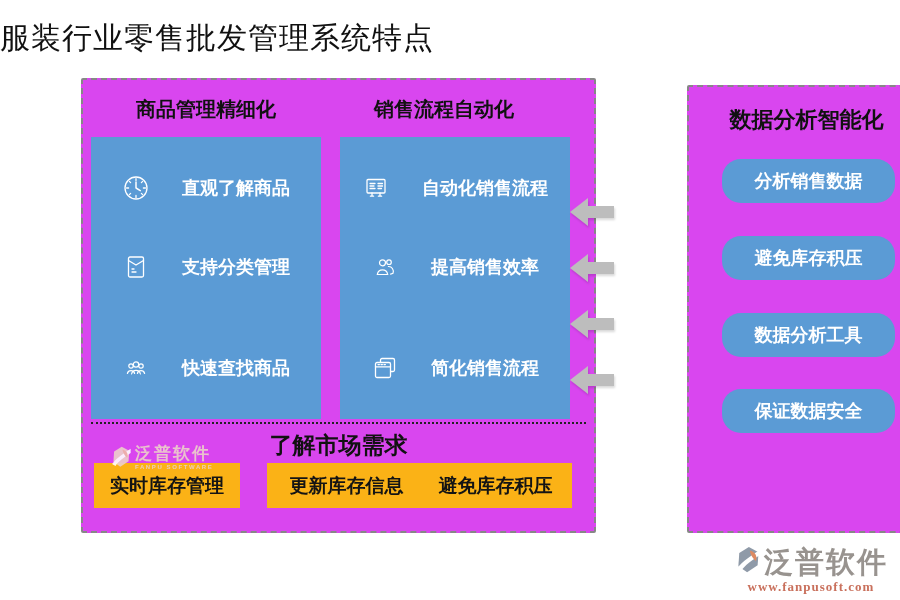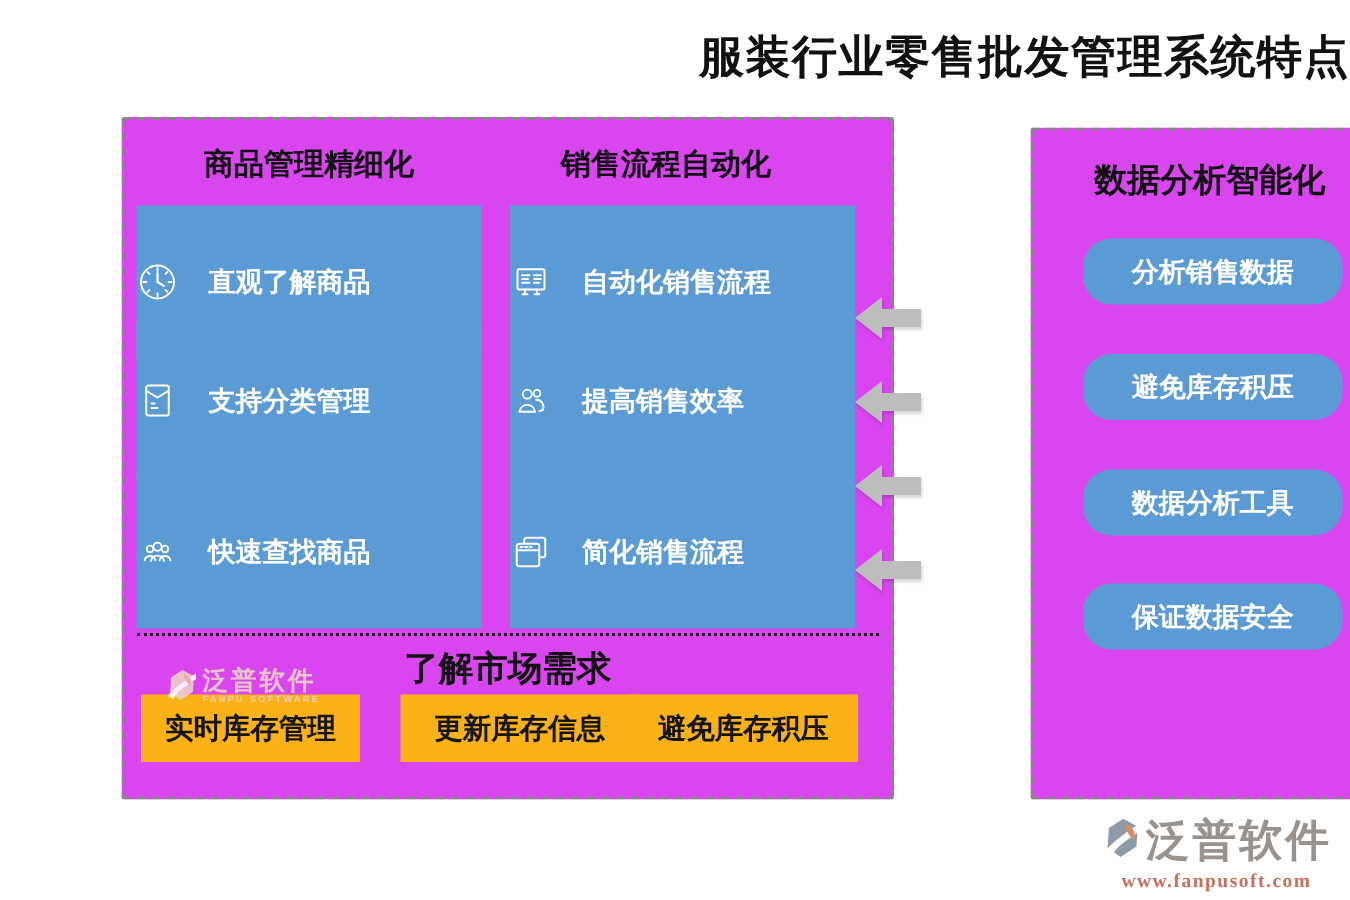--- a/index.html
+++ b/index.html
@@ -2,38 +2,38 @@
 <html><head>
 <meta charset="utf-8">
 <style>
   html,body{margin:0;padding:0;}
   body{
     width:900px;height:600px;position:relative;overflow:hidden;
     background:#ffffff;
     font-family:"Liberation Serif","DejaVu Serif",serif;
   }
   .title{
-    position:absolute;top:18px;left:0;width:900px;text-align:right;
-    font-size:30px;font-weight:bold;color:#111;letter-spacing:1px;
+    position:absolute;top:18px;left:0;width:900px;text-align:left;
+    font-size:30px;font-weight:normal;color:#111;letter-spacing:1px;
   }
   .panel{
     position:absolute;background:#d946ef;border:2px dashed #878787;
     box-sizing:border-box;border-radius:2px;margin-left:39px;
   }
   #left-panel{left:42px;top:78px;width:515px;height:455px;}
   #right-panel{left:648px;top:85px;width:239px;height:448px;}
 
   .colhead{position:absolute;top:16px;width:230px;text-align:center;
     font-size:20px;font-weight:bold;color:#111;}
   #colhead-1{left:8px;}
   #colhead-2{left:246px;}
 
   .feature{
     position:absolute;width:230px;height:102px;background:#5b9bd5;
-    display:flex;align-items:center;gap:20px;color:#fff;
+    display:flex;align-items:center;justify-content:center;gap:32px;color:#fff;
   }
   .feature .lbl{font-size:18px;font-weight:bold;white-space:nowrap;}
   .c1{left:8px;} .c2{left:257px;}
   .r1{top:57px;} .r2{top:136px;} .r3{top:237px;}
   .ficon{flex:0 0 auto;}
   .ficon svg{display:block;}
 
   .divider{position:absolute;left:8px;right:8px;top:342px;border-top:2px dotted #222;}
   .invhead{position:absolute;top:350px;left:0;width:100%;text-align:center;
     font-size:23px;font-weight:bold;color:#111;}

